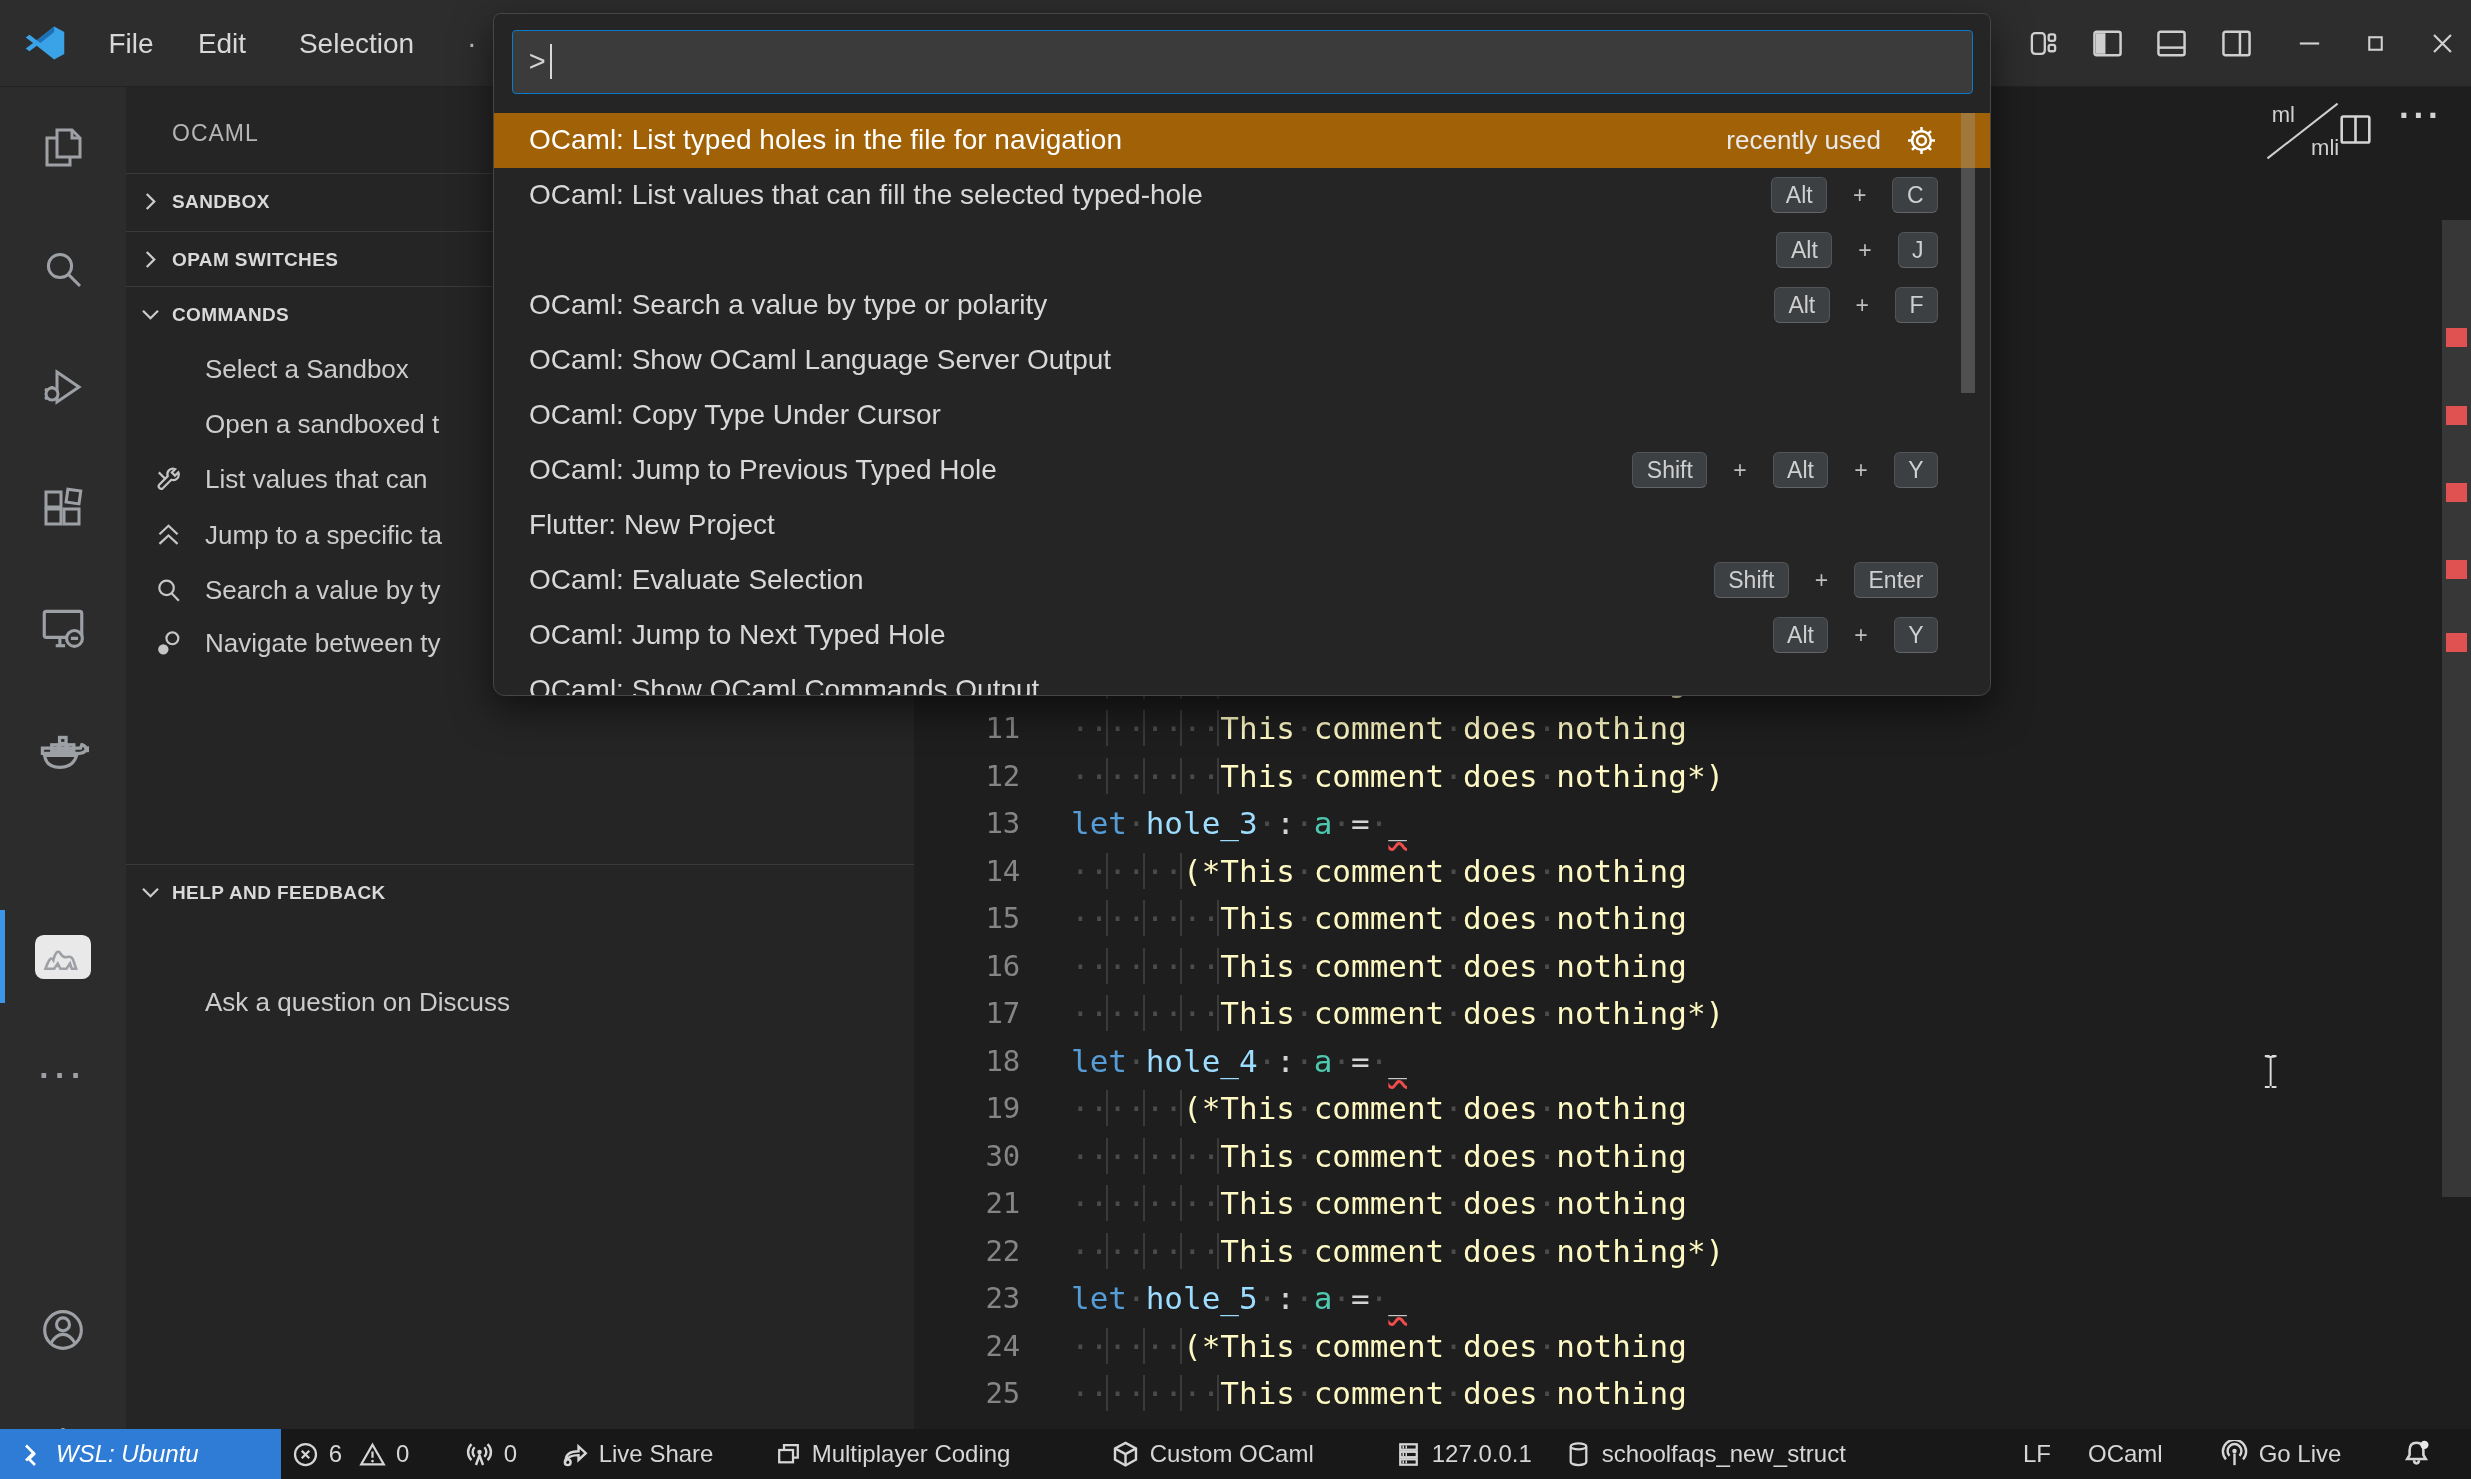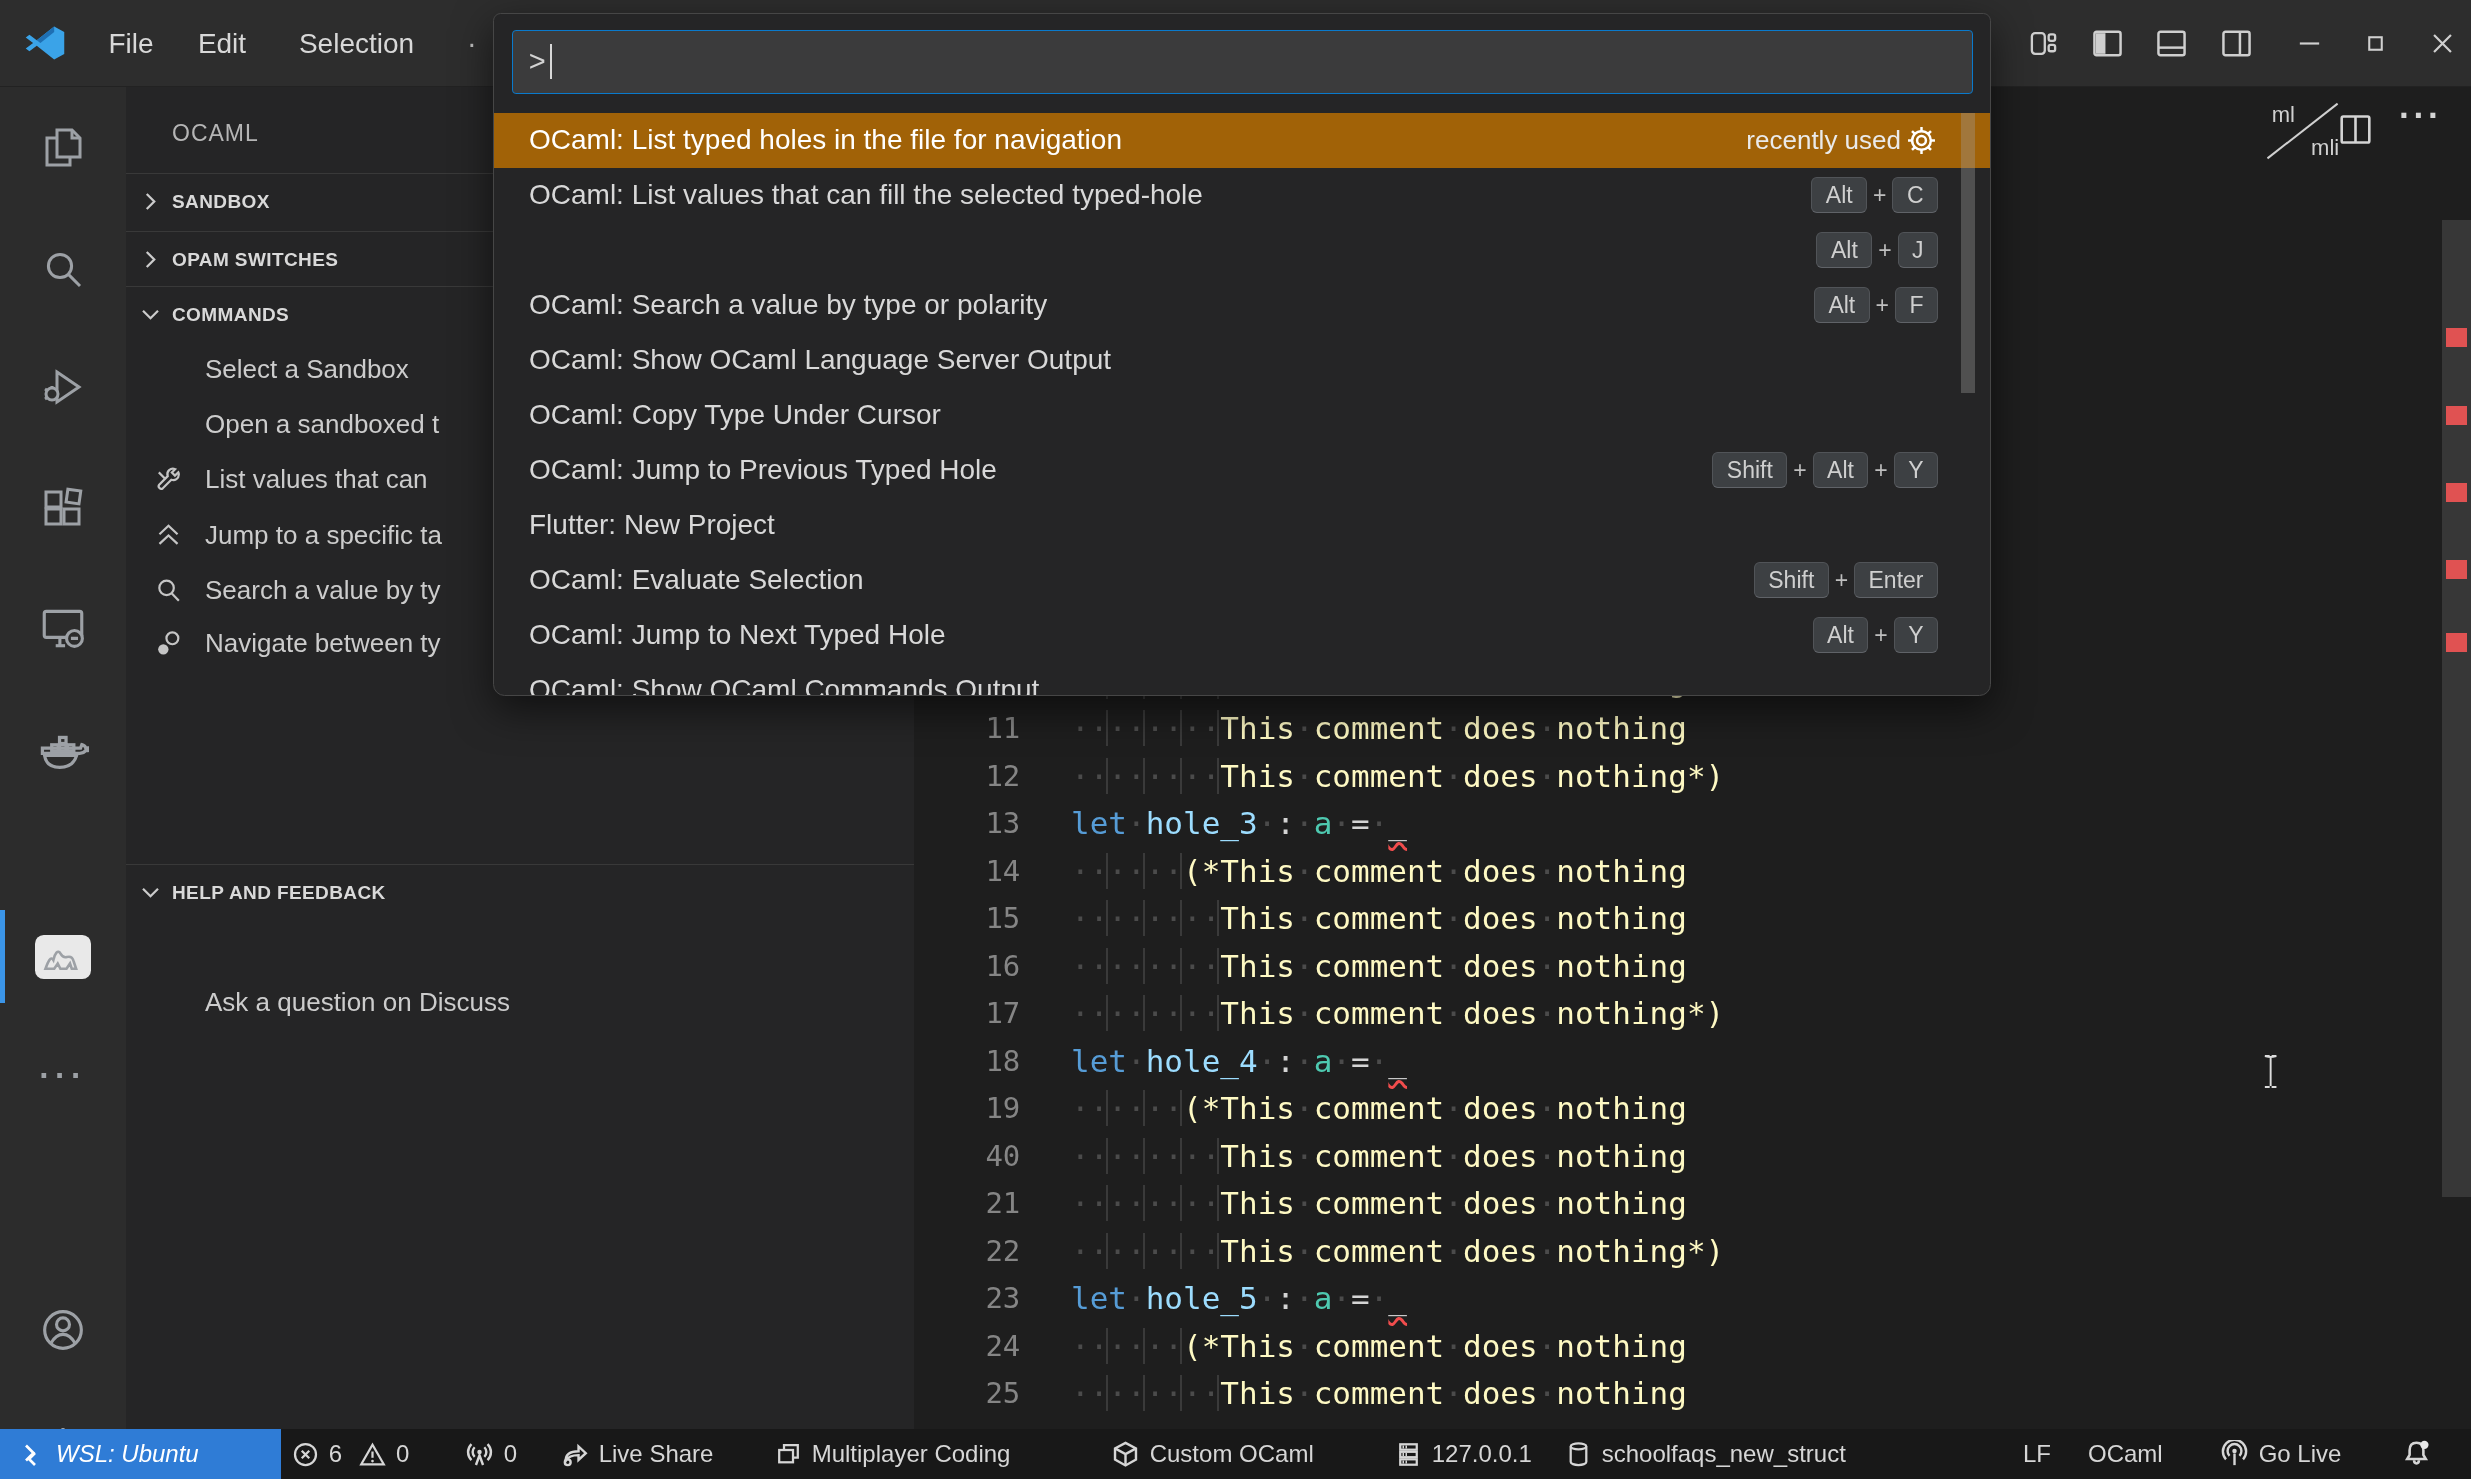--- a/index.html
+++ b/index.html
@@ -97,21 +97,21 @@
   .pinput { position:absolute; left:18.3px; top:16.4px; width:1461px; height:64px;
     background:#3b3b3c; border:1.9px solid #0a7acc; border-radius:3.9px; display:flex;
     align-items:center; }
   .pinput-text { margin-left:15.4px; color:#d3d3d3; font-size:29px; }
   .caret { width:1.9px; height:35px; background:#d8d8d8; margin-left:4.8px; }
   #palette-list { position:absolute; left:0; top:99px; width:1498px; }
   .prow { position:relative; height:55px; display:flex; align-items:center; }
   .prow.sel { background:#a16207; }
   .plabel { margin-left:35px; color:#d8d8d8; font-size:28px; white-space:pre; }
   .prow.sel .plabel { color:#fff; }
-  .pright { position:absolute; right:54px; display:flex; align-items:center; gap:4px; }
+  .pright { position:absolute; right:54px; display:flex; align-items:center; gap:24px; }
   .pbadge { color:#eaeaea; font-size:26px; }
   .kchip { background:#3d4043; border:1px solid #515458; border-bottom-color:#606368;
     border-radius:5.8px; color:#cfcfcf; font-size:23px; padding:3.9px 13.5px; }
   .kplus { color:#bfbfbf; font-size:23px; margin:0 1.9px; }
   .gear-svg { stroke:#fff; fill:none; }
   .pscroll { position:absolute; right:15.4px; top:99px; width:13.5px; height:280px;
     background:rgba(160,160,160,0.35); }
 </style>
 </head>
 <body>
@@ -346,21 +346,21 @@
         <div class="code-line" style="top: 570px;"><span class="ln">10</span><span class="code"><span class="s-ws lead">········</span><span class="s-c">This</span><span class="s-ws">·</span><span class="s-c">comment</span><span class="s-ws">·</span><span class="s-c">does</span><span class="s-ws">·</span><span class="s-c">nothing</span></span></div>
         <div class="code-line" style="top: 617px;"><span class="ln">11</span><span class="code"><span class="s-ws lead">········</span><span class="s-c">This</span><span class="s-ws">·</span><span class="s-c">comment</span><span class="s-ws">·</span><span class="s-c">does</span><span class="s-ws">·</span><span class="s-c">nothing</span></span></div>
         <div class="code-line" style="top: 665px;"><span class="ln">12</span><span class="code"><span class="s-ws lead">········</span><span class="s-c">This</span><span class="s-ws">·</span><span class="s-c">comment</span><span class="s-ws">·</span><span class="s-c">does</span><span class="s-ws">·</span><span class="s-c">nothing*)</span></span></div>
         <div class="code-line" style="top: 712px;"><span class="ln">13</span><span class="code"><span class="s-k">let</span><span class="s-ws">·</span><span class="s-v">hole_3</span><span class="s-ws">·</span><span class="s-p">:</span><span class="s-ws">·</span><span class="s-t">a</span><span class="s-ws">·</span><span class="s-p">=</span><span class="s-ws">·</span><span class="s-h">_</span></span></div>
         <div class="code-line" style="top: 760px;"><span class="ln">14</span><span class="code"><span class="s-ws lead">······</span><span class="s-c">(*This</span><span class="s-ws">·</span><span class="s-c">comment</span><span class="s-ws">·</span><span class="s-c">does</span><span class="s-ws">·</span><span class="s-c">nothing</span></span></div>
         <div class="code-line" style="top: 807px;"><span class="ln">15</span><span class="code"><span class="s-ws lead">········</span><span class="s-c">This</span><span class="s-ws">·</span><span class="s-c">comment</span><span class="s-ws">·</span><span class="s-c">does</span><span class="s-ws">·</span><span class="s-c">nothing</span></span></div>
         <div class="code-line" style="top: 855px;"><span class="ln">16</span><span class="code"><span class="s-ws lead">········</span><span class="s-c">This</span><span class="s-ws">·</span><span class="s-c">comment</span><span class="s-ws">·</span><span class="s-c">does</span><span class="s-ws">·</span><span class="s-c">nothing</span></span></div>
         <div class="code-line" style="top: 902px;"><span class="ln">17</span><span class="code"><span class="s-ws lead">········</span><span class="s-c">This</span><span class="s-ws">·</span><span class="s-c">comment</span><span class="s-ws">·</span><span class="s-c">does</span><span class="s-ws">·</span><span class="s-c">nothing*)</span></span></div>
         <div class="code-line" style="top: 950px;"><span class="ln">18</span><span class="code"><span class="s-k">let</span><span class="s-ws">·</span><span class="s-v">hole_4</span><span class="s-ws">·</span><span class="s-p">:</span><span class="s-ws">·</span><span class="s-t">a</span><span class="s-ws">·</span><span class="s-p">=</span><span class="s-ws">·</span><span class="s-h">_</span></span></div>
         <div class="code-line" style="top: 997px;"><span class="ln">19</span><span class="code"><span class="s-ws lead">······</span><span class="s-c">(*This</span><span class="s-ws">·</span><span class="s-c">comment</span><span class="s-ws">·</span><span class="s-c">does</span><span class="s-ws">·</span><span class="s-c">nothing</span></span></div>
-        <div class="code-line" style="top: 1045px;"><span class="ln">40</span><span class="code"><span class="s-ws lead">········</span><span class="s-c">This</span><span class="s-ws">·</span><span class="s-c">comment</span><span class="s-ws">·</span><span class="s-c">does</span><span class="s-ws">·</span><span class="s-c">nothing</span></span></div>
+        <div class="code-line" style="top: 1045px;"><span class="ln">30</span><span class="code"><span class="s-ws lead">········</span><span class="s-c">This</span><span class="s-ws">·</span><span class="s-c">comment</span><span class="s-ws">·</span><span class="s-c">does</span><span class="s-ws">·</span><span class="s-c">nothing</span></span></div>
         <div class="code-line" style="top: 1092px;"><span class="ln">21</span><span class="code"><span class="s-ws lead">········</span><span class="s-c">This</span><span class="s-ws">·</span><span class="s-c">comment</span><span class="s-ws">·</span><span class="s-c">does</span><span class="s-ws">·</span><span class="s-c">nothing</span></span></div>
         <div class="code-line" style="top: 1140px;"><span class="ln">22</span><span class="code"><span class="s-ws lead">········</span><span class="s-c">This</span><span class="s-ws">·</span><span class="s-c">comment</span><span class="s-ws">·</span><span class="s-c">does</span><span class="s-ws">·</span><span class="s-c">nothing*)</span></span></div>
         <div class="code-line" style="top: 1187px;"><span class="ln">23</span><span class="code"><span class="s-k">let</span><span class="s-ws">·</span><span class="s-v">hole_5</span><span class="s-ws">·</span><span class="s-p">:</span><span class="s-ws">·</span><span class="s-t">a</span><span class="s-ws">·</span><span class="s-p">=</span><span class="s-ws">·</span><span class="s-h">_</span></span></div>
         <div class="code-line" style="top: 1235px;"><span class="ln">24</span><span class="code"><span class="s-ws lead">······</span><span class="s-c">(*This</span><span class="s-ws">·</span><span class="s-c">comment</span><span class="s-ws">·</span><span class="s-c">does</span><span class="s-ws">·</span><span class="s-c">nothing</span></span></div>
         <div class="code-line" style="top: 1282px;"><span class="ln">25</span><span class="code"><span class="s-ws lead">········</span><span class="s-c">This</span><span class="s-ws">·</span><span class="s-c">comment</span><span class="s-ws">·</span><span class="s-c">does</span><span class="s-ws">·</span><span class="s-c">nothing</span></span></div>
       </div>
 
     <div class="overview-ruler">
       <div class="ruler-thumb"></div>
     <div class="ruler-mark" style="top: 241px;"></div>

